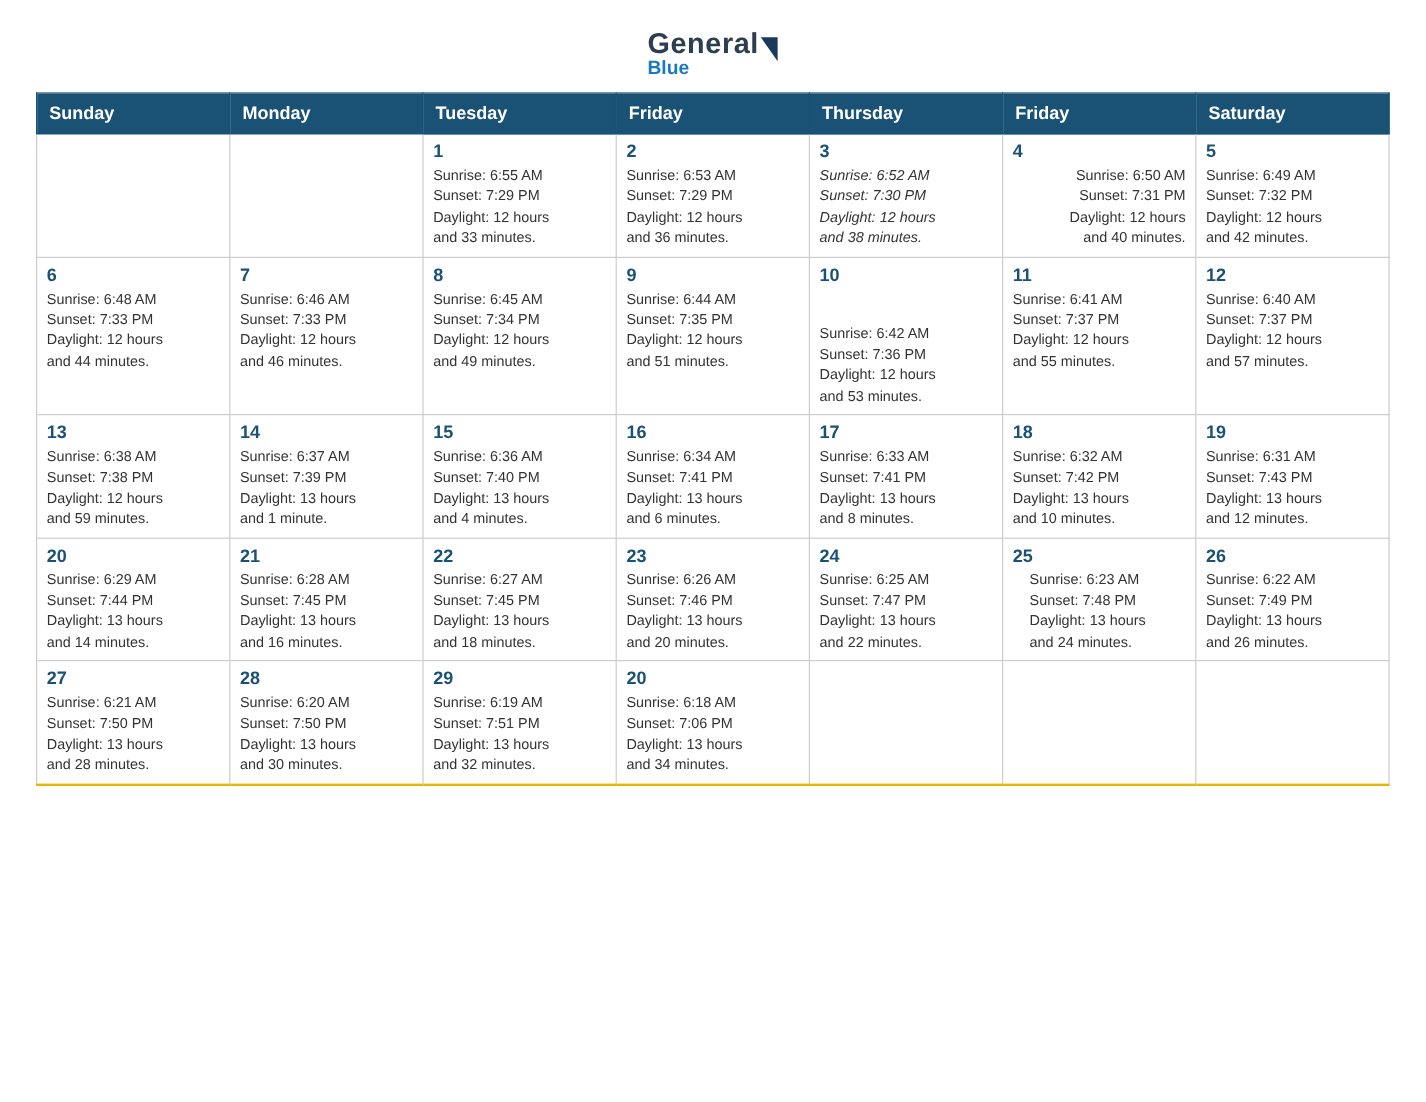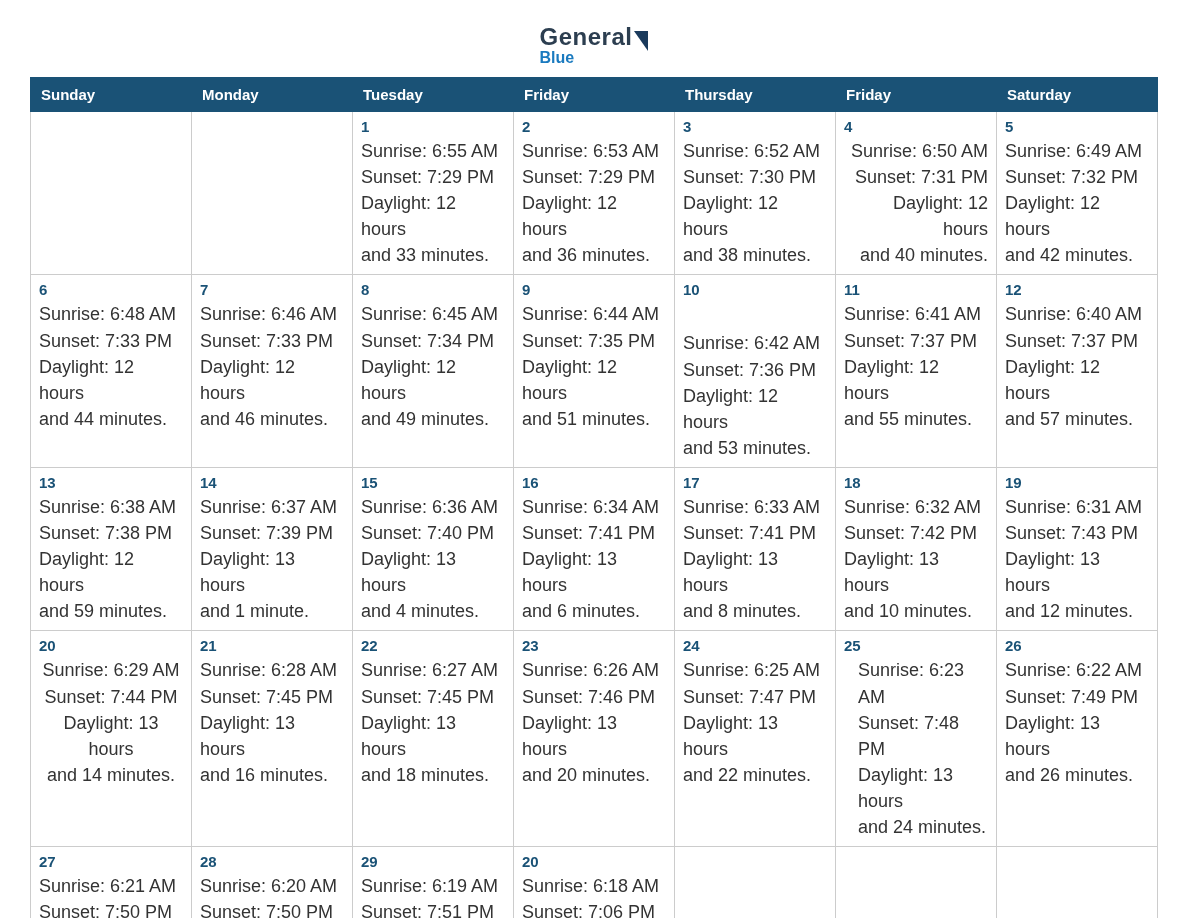--- a/index.html
+++ b/index.html
@@ -59,26 +59,26 @@
       color: #333;
     }
     tbody tr td .day-num {
       font-size: 15px;
       font-weight: bold;
       color: #222;
       display: block;
       margin-bottom: 3px;
     }
     tbody tr td .day-info {
-      font-size: 18px;
+      font-size: 12px;
       color: #333;
       line-height: 1.45;
     }
     tbody tr:last-child td {
-      border-bottom: 2px solid #0369a1;
+      border-bottom: 2px solid #eab308;
     }
     tbody tr td:first-child .day-num,
     tbody tr td .day-num {
       color: #1a5276;
     }
     tbody tr {
       border-bottom: 1px solid #aaa;
     }
     .empty-cell {
       background: #fff;
@@ -128,21 +128,21 @@
         </td>
         <td>
           <span class="day-num">2</span>
           <div class="day-info" style="white-space: pre-line;">Sunrise: 6:53 AM
 Sunset: 7:29 PM
 Daylight: 12 hours
 and 36 minutes.</div>
         </td>
         <td>
           <span class="day-num">3</span>
-          <div class="day-info" style="white-space: pre-line;">Sunrise: 6:52 AM
+          <div class="day-info" style="white-space: pre-line; font-style: italic;">Sunrise: 6:52 AM
 Sunset: 7:30 PM
 Daylight: 12 hours
 and 38 minutes.</div>
         </td>
         <td>
           <span class="day-num">4</span>
           <div class="day-info" style="white-space: pre-line; text-align: right;">Sunrise: 6:50 AM
 Sunset: 7:31 PM
 Daylight: 12 hours
 and 40 minutes.</div>
@@ -253,21 +253,21 @@
           <span class="day-num">19</span>
           <div class="day-info" style="white-space: pre-line;">Sunrise: 6:31 AM
 Sunset: 7:43 PM
 Daylight: 13 hours
 and 12 minutes.</div>
         </td>
       </tr>
       <tr>
         <td>
           <span class="day-num">20</span>
-          <div class="day-info" style="white-space: pre-line; text-align: center;">Sunrise: 6:29 AM
+          <div class="day-info" style="white-space: pre-line;">Sunrise: 6:29 AM
 Sunset: 7:44 PM
 Daylight: 13 hours
 and 14 minutes.</div>
         </td>
         <td>
           <span class="day-num">21</span>
           <div class="day-info" style="white-space: pre-line;">Sunrise: 6:28 AM
 Sunset: 7:45 PM
 Daylight: 13 hours
 and 16 minutes.</div>

